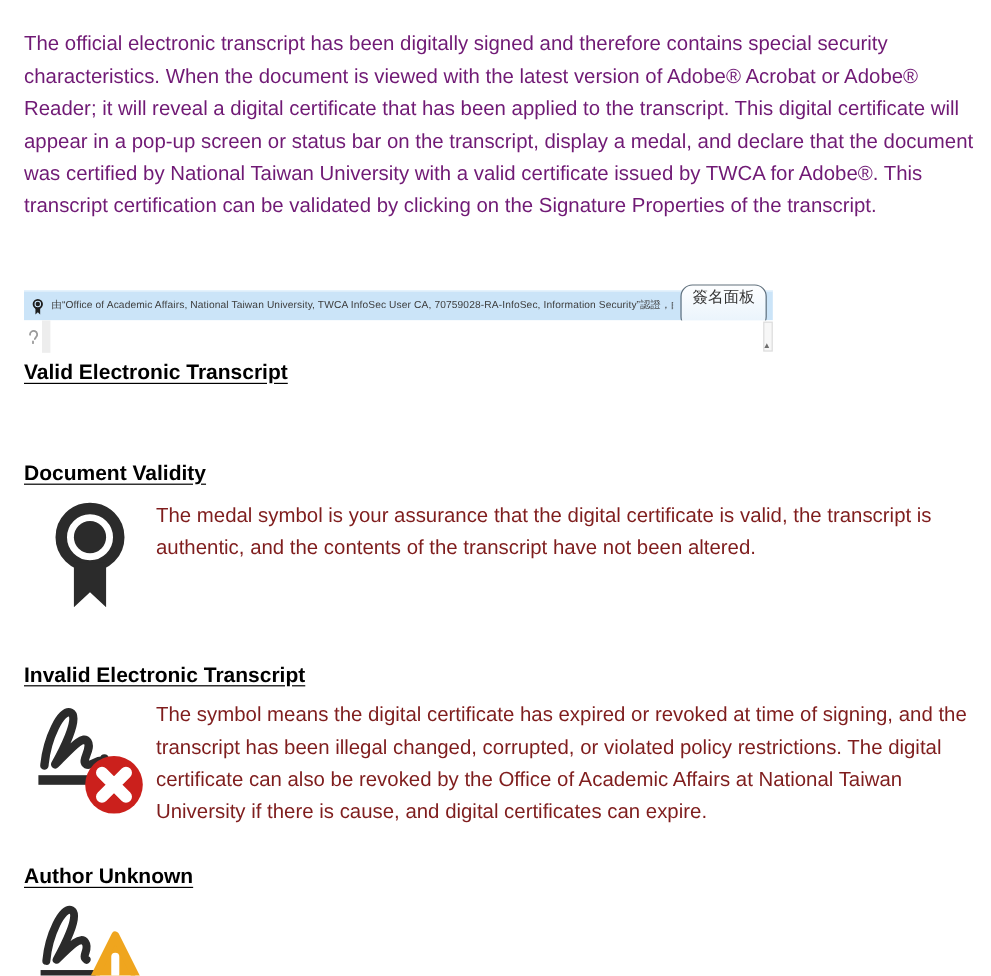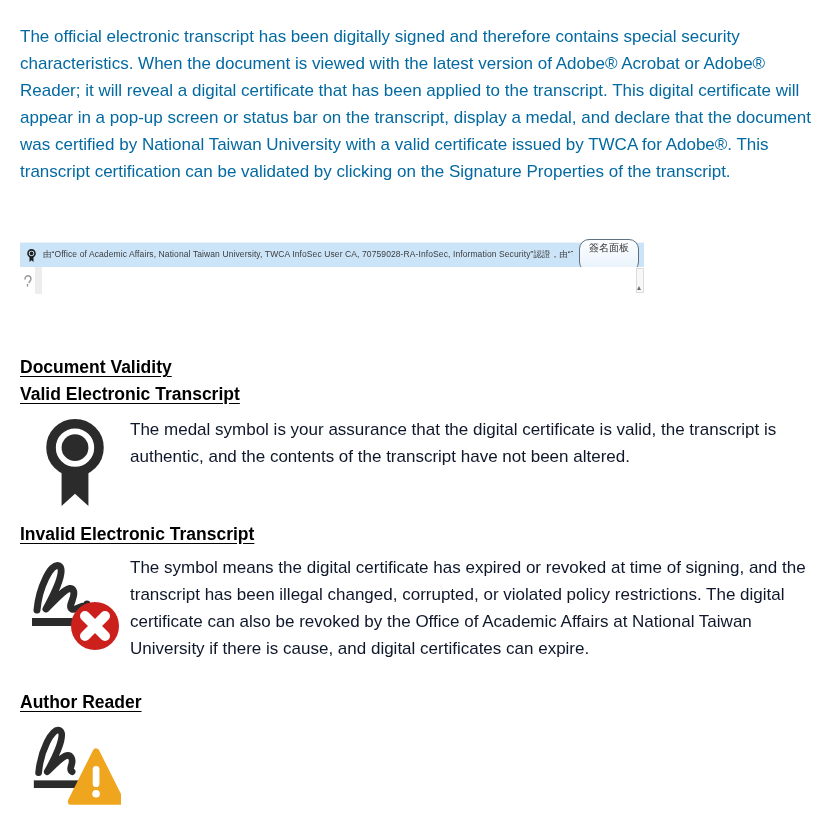--- a/index.html
+++ b/index.html
@@ -6,39 +6,39 @@
   body {
     width:826px; height:813px; overflow:hidden;
     font-family:"Liberation Sans", sans-serif;
     color:#1f1f1f;
     -webkit-font-smoothing:antialiased;
   }
   .page { padding:6px 14px 0 20px; }
 
   
   .intro {
-    font-size:17px; line-height:27px; color:#0369a1;
+    font-size:17px; line-height:27px; color:#701a75;
   }
 
   
   .shot { margin-top:57px; width:624px; position:relative; }
   .shot-bar {
     height:24px; background:#cbe4f8;
     display:flex; align-items:center; gap:6px;
     padding:0 5px 0 6px;
     border-top:1px solid #e9f3fc;
   }
   .bar-medal { flex:none; display:flex; align-items:center; }
   .bar-msg {
     flex:1; font-size:8.5px; color:#3d3d3d;
     white-space:nowrap; overflow:hidden;
     letter-spacing:0.1px;
   }
   .bar-btn {
-    flex:none; font-size:10px; color:#333;
+    flex:none; font-size:13px; color:#333;
     border:1px solid #60707d; border-radius:10px;
     padding:1px 9px 16px 9px;
     background:linear-gradient(#fdfeff,#e7f2fb);
     white-space:nowrap;
   }
   .shot-body { height:27px; position:relative; background:#ffffff; }
   .hand-wrap { position:absolute; left:1px; top:6px; }
   .rail { position:absolute; left:15px; top:0; bottom:0; width:7px; background:#ededed; }
   .vscroll {
     position:absolute; right:0; top:1px; width:8px; height:25px;
@@ -52,31 +52,31 @@
   .vscroll .thumb { width:6px; height:6px; margin:2px auto 0 auto; background:#cfcfcf; }
 
   
   .h {
     font-size:17.5px; font-weight:bold; color:#000;
     text-decoration:underline; text-underline-offset:3px;
     line-height:21px;
   }
   .h-doc-validity { margin-top:63px; }
   .h-valid  { margin-top:6px; }
-  .h-invalid{ margin-top:16px; }
+  .h-invalid{ margin-top:44px; }
   .h-author { margin-top:30px; }
 
   
   .row { display:flex; align-items:flex-start; }
   .row-valid  { margin-top:11px; }
   .row-invalid{ margin-top:9px;justify-content:flex-end; }
   .row-author { margin-top:8px; }
   .icon-col { flex:none; width:110px; display:flex; justify-content:center; }
   .desc {
-    flex:1; font-size:17px; line-height:27px; color:#0f172a;
+    flex:1; font-size:17px; line-height:27px; color:#7f1d1d;
     padding-right:2px;
   }
 </style>
 </head>
 <body>
 
 <div class="page">
 
   <p class="intro">The official electronic transcript has been digitally signed and therefore contains special security characteristics. When the document is viewed with the latest version of Adobe® Acrobat or Adobe® Reader; it will reveal a digital certificate that has been applied to the transcript. This digital certificate will appear in a pop-up screen or status bar on the transcript, display a medal, and declare that the document was certified by National Taiwan University with a valid certificate issued by TWCA for Adobe®. This transcript certification can be validated by clicking on the Signature Properties of the transcript.</p>
 
@@ -99,22 +99,22 @@
         </svg>
       </span>
       <span class="rail"></span>
       <span class="vscroll">
         <span class="arrow"></span>
         <span class="thumb"></span>
       </span>
     </div>
   </div>
 
+  <div class="h h-valid">Valid Electronic Transcript</div>
   <div class="h h-doc-validity">Document Validity</div>
-  <div class="h h-valid">Valid Electronic Transcript</div>
 
   <div class="row row-valid">
     <div class="icon-col">
       <svg width="76" height="92" viewBox="0 0 78 96">
         <circle cx="39" cy="33" r="25" fill="none" stroke="#2b2b2b" stroke-width="10"></circle>
         <circle cx="39" cy="33" r="14" fill="#2b2b2b"></circle>
         <path d="M25 55 h28 v39 l-14 -13 l-14 13 z" fill="#2b2b2b"></path>
       </svg>
     </div>
     <div class="desc">The medal symbol is your assurance that the digital certificate is valid, the transcript is authentic, and the contents of the transcript have not been altered.</div>
@@ -129,21 +129,21 @@
         <circle cx="58" cy="50" r="3.4" fill="#2b2b2b"></circle>
         <circle cx="64" cy="55" r="2.6" fill="#2b2b2b"></circle>
         <rect x="3" y="64" width="58" height="8" fill="#2b2b2b"></rect>
         <circle cx="66" cy="72" r="24" fill="#cb201c"></circle>
         <path d="M56 62 L76 82 M76 62 L56 82" stroke="#ffffff" stroke-width="10" stroke-linecap="round"></path>
       </svg>
     </div>
     <div class="desc">The symbol means the digital certificate has expired or revoked at time of signing, and the transcript has been illegal changed, corrupted, or violated policy restrictions. The digital certificate can also be revoked by the Office of Academic Affairs at National Taiwan University if there is cause, and digital certificates can expire.</div>
   </div>
 
-  <div class="h h-author">Author Reader</div>
+  <div class="h h-author">Author Unknown</div>
 
   <div class="row row-author">
     <div class="icon-col">
       <svg width="92" height="90" viewBox="0 0 96 94">
         <path d="M10 54 C12 32 24 6 32 10 C40 14 24 44 19 53 C32 40 40 32 44 38 C48 44 40 50 45 53" fill="none" stroke="#2b2b2b" stroke-width="7" stroke-linecap="round" stroke-linejoin="round"></path>
         <rect x="5" y="62" width="48" height="8" fill="#2b2b2b"></rect>
         <path d="M70 32 L96 84 L44 84 Z" fill="#efa51e" stroke="#efa51e" stroke-width="7" stroke-linejoin="round"></path>
         <rect x="66.5" y="47" width="7" height="22" rx="3.5" fill="#ffffff"></rect>
         <circle cx="70" cy="76" r="4" fill="#ffffff"></circle>
       </svg>

